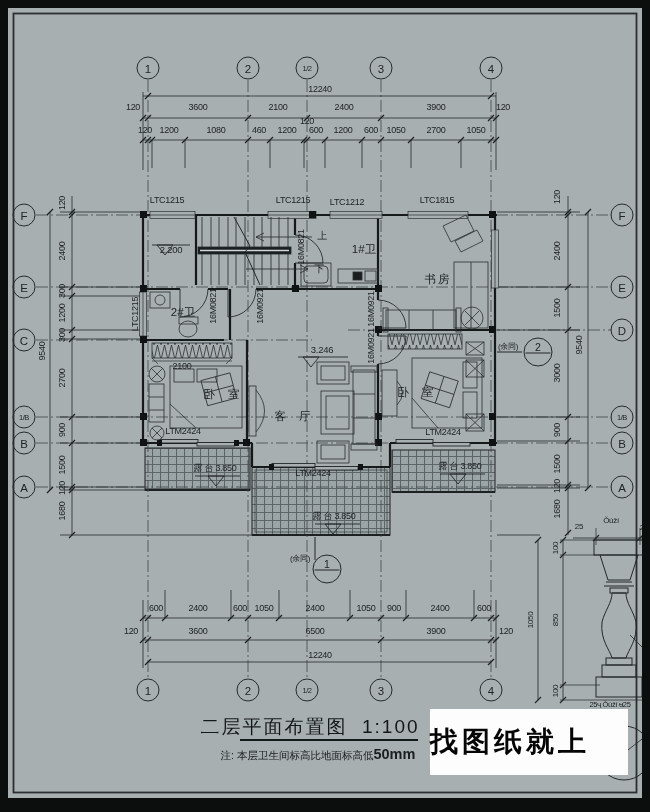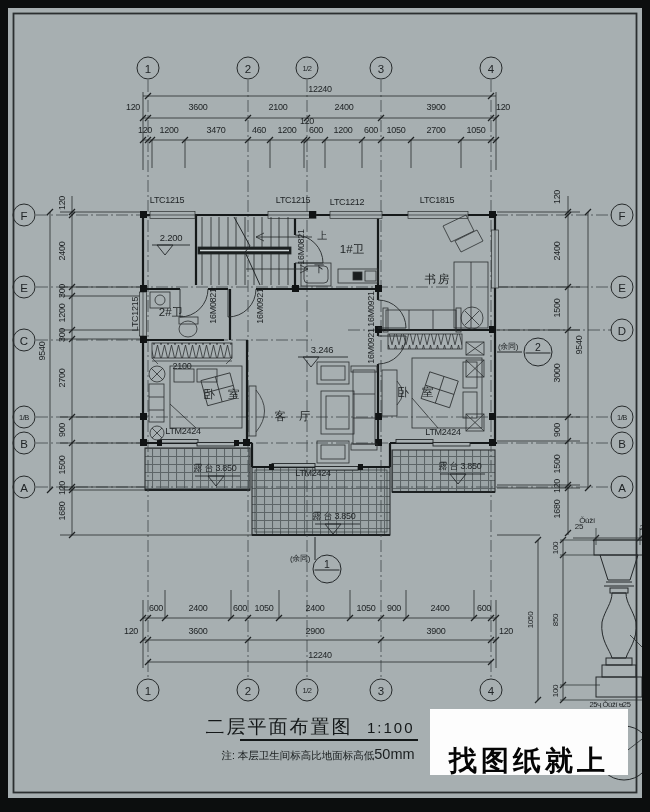--- a/index.html
+++ b/index.html
@@ -9,27 +9,27 @@
 .t{position:absolute;transform:translate(-50%,-50%);white-space:nowrap;color:#212527;font-size:9px;letter-spacing:-.3px;z-index:3;line-height:1}
 .v{transform:translate(-50%,-50%) rotate(-90deg)}
 .s8{font-size:8px}.s10{font-size:10px}.s13{font-size:13px}
 .rm{font-size:11.5px;letter-spacing:5px;color:#1c2021}
 .lv{font-size:9.5px}
 .ax{position:absolute;width:21px;height:21px;border:1.4px solid #272b2c;border-radius:50%;transform:translate(-50%,-50%);display:flex;align-items:center;justify-content:center;font-size:11.5px;color:#212527;z-index:3}
 .ax.f{font-size:7.5px;letter-spacing:-.5px}
 .co{position:absolute;width:27px;height:27px;border:1.2px solid #24282a;border-radius:50%;transform:translate(-50%,-50%);z-index:3}
 .co i{position:absolute;left:1px;right:1px;top:50%;border-top:1.1px solid #24282a}
 .co span{position:absolute;top:2px;width:100%;text-align:center;font-size:10.5px;font-style:normal;color:#212527}
-#wm{position:absolute;left:430px;top:709px;width:198px;height:66px;background:#fdfdfd;display:flex;flex-direction:row;align-items:flex-end;justify-content:center;z-index:6}
+#wm{position:absolute;left:430px;top:709px;width:198px;height:66px;background:#fdfdfd;display:flex;flex-direction:column;align-items:flex-start;justify-content:center;z-index:6}
 #wm .l1{font-size:28px;font-weight:700;color:#050505;letter-spacing:4px;line-height:1}
 #wm .l2{font-size:20px;font-weight:700;color:#2424c2;letter-spacing:.5px;margin-top:4px;line-height:1}
 #tl{position:absolute;left:310px;top:727px;transform:translate(-50%,-50%);font-size:19px;letter-spacing:2px;color:#141819;white-space:nowrap;z-index:3}
 #tu{position:absolute;left:240px;top:739px;width:178px;height:2.4px;background:#141819;z-index:3}
 #nt{position:absolute;left:318px;top:754px;transform:translate(-50%,-50%);font-size:10.5px;color:#1a1e1f;white-space:nowrap;z-index:3}
-#nt b{font-size:14.5px;font-weight:400}
+#nt b{font-size:14.5px;font-weight:700}
 </style>
 </head>
 <body>
 
 <div id="c">
 
 <div class="fr" style="left:0;top:0;width:650px;height:8px"></div>
 <div class="fr" style="left:0;top:0;width:8px;height:812px"></div>
 <div class="fr" style="left:642px;top:0;width:8px;height:812px"></div>
 <div class="fr" style="left:0;top:798px;width:650px;height:14px"></div>
@@ -327,21 +327,21 @@
 
 <span class="t" style="left:320px;top:89px">12240</span>
 <span class="t" style="left:133px;top:107px">120</span>
 <span class="t" style="left:198px;top:107px">3600</span>
 <span class="t" style="left:278px;top:107px">2100</span>
 <span class="t" style="left:344px;top:107px">2400</span>
 <span class="t" style="left:436px;top:107px">3900</span>
 <span class="t" style="left:503px;top:107px">120</span>
 <span class="t" style="left:145px;top:130px">120</span>
 <span class="t" style="left:169px;top:130px">1200</span>
-<span class="t" style="left:216px;top:130px">3470</span>
+<span class="t" style="left:216px;top:130px">1080</span>
 <span class="t" style="left:259px;top:130px">460</span>
 <span class="t" style="left:287px;top:130px">1200</span>
 <span class="t" style="left:307px;top:121px">120</span>
 <span class="t" style="left:316px;top:130px">600</span>
 <span class="t" style="left:343px;top:130px">1200</span>
 <span class="t" style="left:371px;top:130px">600</span>
 <span class="t" style="left:396px;top:130px">1050</span>
 <span class="t" style="left:436px;top:130px">2700</span>
 <span class="t" style="left:476px;top:130px">1050</span>
 
@@ -349,21 +349,21 @@
 <span class="t" style="left:198px;top:608px">2400</span>
 <span class="t" style="left:240px;top:608px">600</span>
 <span class="t" style="left:264px;top:608px">1050</span>
 <span class="t" style="left:315px;top:608px">2400</span>
 <span class="t" style="left:366px;top:608px">1050</span>
 <span class="t" style="left:394px;top:608px">900</span>
 <span class="t" style="left:440px;top:608px">2400</span>
 <span class="t" style="left:484px;top:608px">600</span>
 <span class="t" style="left:131px;top:631px">120</span>
 <span class="t" style="left:198px;top:631px">3600</span>
-<span class="t" style="left:315px;top:631px">2900</span>
+<span class="t" style="left:315px;top:631px">6500</span>
 <span class="t" style="left:436px;top:631px">3900</span>
 <span class="t" style="left:506px;top:631px">120</span>
 <span class="t" style="left:320px;top:655px">12240</span>
 
 <span class="t v" style="left:62px;top:203px">120</span>
 <span class="t v" style="left:62px;top:251px">2400</span>
 <span class="t v" style="left:62px;top:291px">300</span>
 <span class="t v" style="left:62px;top:313px">1200</span>
 <span class="t v" style="left:62px;top:335px">300</span>
 <span class="t v" style="left:62px;top:378px">2700</span>
@@ -390,57 +390,57 @@
 <span class="t v" style="left:135px;top:314px">LTC1215</span>
 <span class="t" style="left:183px;top:431px">LTM2424</span>
 <span class="t" style="left:443px;top:432px">LTM2424</span>
 <span class="t" style="left:313px;top:473px">LTM2424</span>
 <span class="t v" style="left:301px;top:247px">16M0821</span>
 <span class="t v" style="left:213px;top:306px">16M0821</span>
 <span class="t v" style="left:260px;top:306px">16M0921</span>
 <span class="t v" style="left:371px;top:309px">16M0921</span>
 <span class="t v" style="left:371px;top:346px">16M0921</span>
 
-<span class="t rm" style="left:171px;top:313px;letter-spacing:0">2#卫</span>
-<span class="t rm" style="left:352px;top:250px;letter-spacing:0">1#卫</span>
+<span class="t rm" style="left:183px;top:313px;letter-spacing:0">2#卫</span>
+<span class="t rm" style="left:364px;top:250px;letter-spacing:0">1#卫</span>
 <span class="t rm" style="left:438px;top:280px;letter-spacing:2px">书房</span>
 <span class="t rm" style="left:224px;top:395px">卧 室</span>
 <span class="t rm" style="left:295px;top:417px">客 厅</span>
 <span class="t rm" style="left:418px;top:393px">卧 室</span>
 
-<span class="t lv" style="left:171px;top:238px">2.200</span>
+<span class="t lv" style="left:171px;top:250px">2.200</span>
 <span class="t lv" style="left:322px;top:350px">3.246</span>
 <span class="t" style="left:215px;top:468px">露 台 3.850</span>
 <span class="t" style="left:460px;top:466px">露 台 3.850</span>
 <span class="t" style="left:334px;top:516px">露 台 3.850</span>
 <span class="t s10" style="left:322px;top:236px">上</span>
 <span class="t s10" style="left:319px;top:269px">下</span>
 <span class="t" style="left:182px;top:366px">2100</span>
 
 <span class="t s8" style="left:300px;top:559px">(余同)</span>
 <div class="co" style="left:327px;top:569px">
       <span>1</span>
       <i></i>
     </div>
 <span class="t s8" style="left:508px;top:347px">(余同)</span>
 <div class="co" style="left:538px;top:352px">
       <span>2</span>
       <i></i>
     </div>
 
 <span class="t s8" style="left:579px;top:527px">25</span>
-<span class="t s8" style="left:587px;top:521px">Ǒùží</span>
+<span class="t s8" style="left:611px;top:521px">Ǒùží</span>
 <span class="t s8" style="left:644px;top:528px">25</span>
 <span class="t v s8" style="left:556px;top:548px">100</span>
 <span class="t v s8" style="left:556px;top:620px">850</span>
 <span class="t v s8" style="left:531px;top:620px">1050</span>
 <span class="t v s8" style="left:556px;top:691px">100</span>
 <span class="t" style="left:610px;top:705px;font-size:7.5px">25ҷ Ǒùží ʉ25</span>
 
-<div id="tl"><span>二层平面布置图</span>&nbsp;&nbsp;<span class="s13" style="font-size:15px">1:100</span></div>
+<div id="tl"><span>二层平面布置图</span>&nbsp;&nbsp;<span class="s13" style="font-size:19px">1:100</span></div>
 <div id="tu"></div>
 <div id="nt"><span>注: 本层卫生间标高比地面标高低</span><b>50mm</b></div>
 
 <div id="wm">
   <div class="l1">找图纸就上</div>
 </div>
 
 </div>
 
 </body></html>

